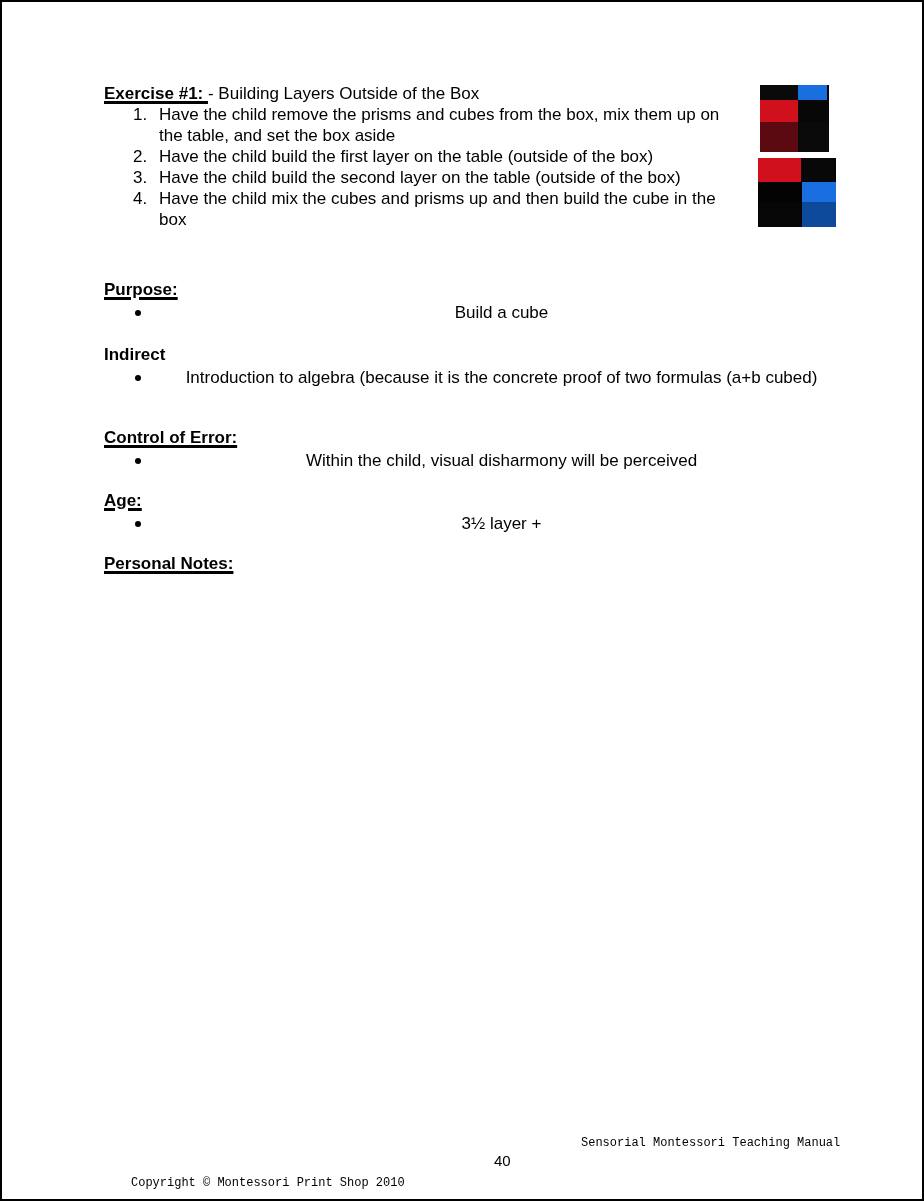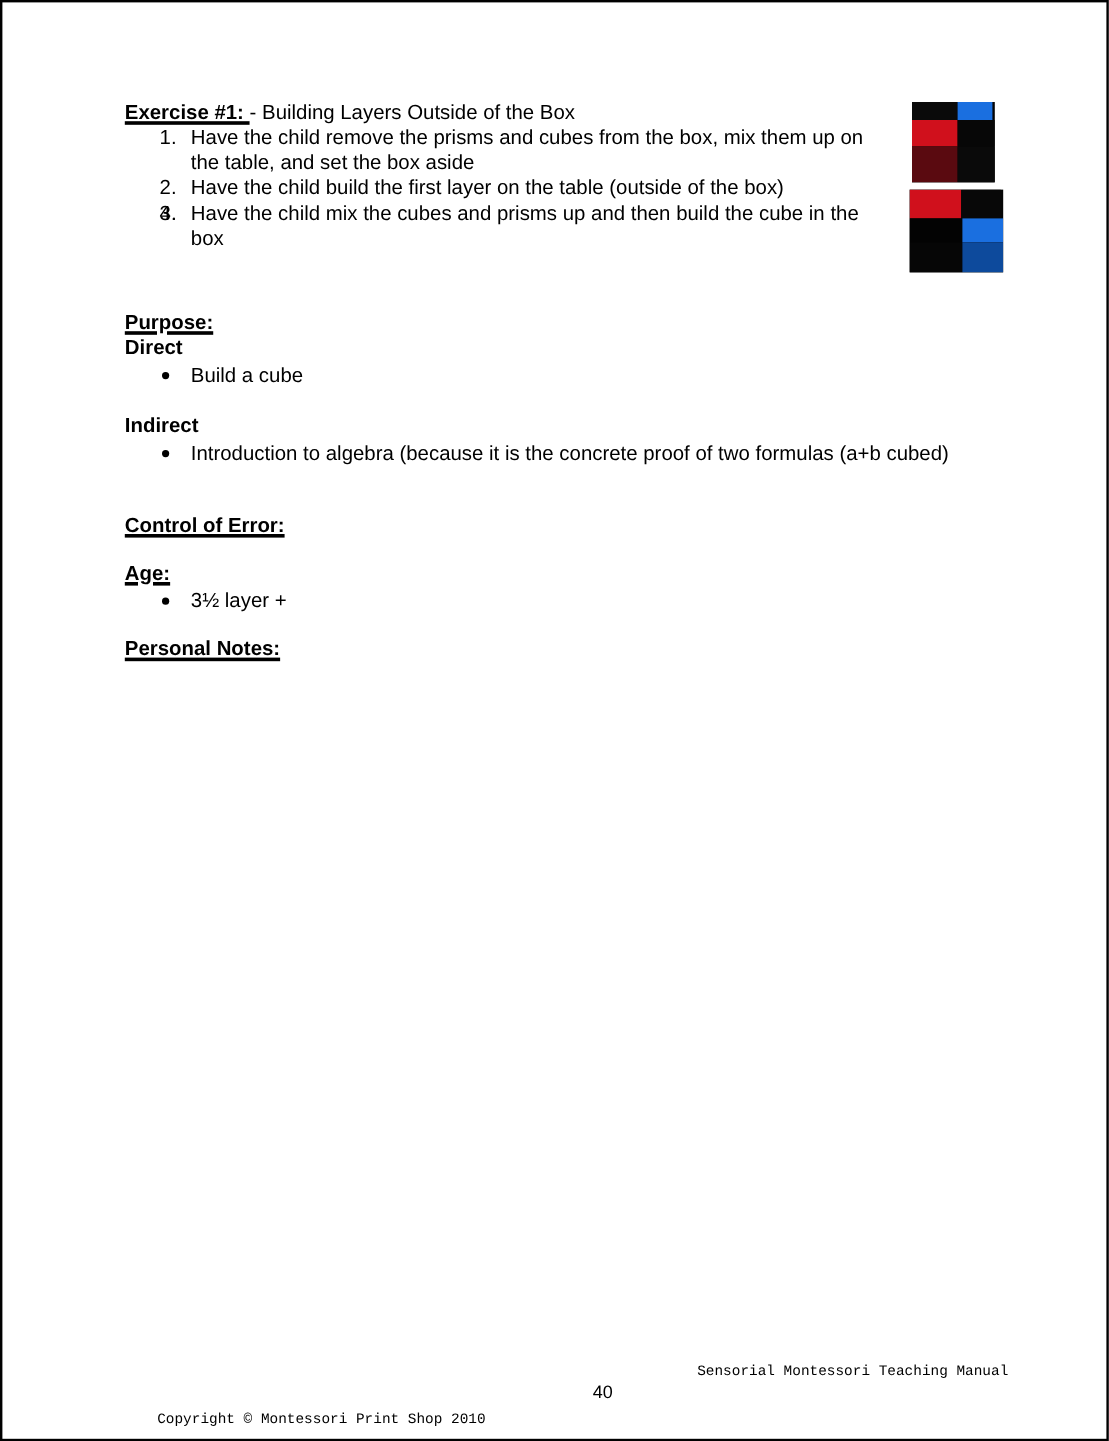--- a/index.html
+++ b/index.html
@@ -61,20 +61,21 @@
     }
     ul.bullets {
       margin: 0;
       padding: 0;
       list-style: none;
     }
     ul.bullets li {
       position: relative;
       padding-left: 55px;
       margin-top: 2px;
+      text-align: center;
     }
     ul.bullets li::before {
       content: "";
       position: absolute;
       left: 31px;
       top: 8px;
       width: 6px;
       height: 6px;
       border-radius: 50%;
       background: #000;
@@ -132,45 +133,48 @@
     <li>
       <span class="num">1.</span>
       <span>Have the child remove the prisms and cubes from the box, mix them up on the table, and set the box aside</span>
     </li>
     <li>
       <span class="num">2.</span>
       <span>Have the child build the first layer on the table (outside of the box)</span>
     </li>
     <li>
       <span class="num">3.</span>
+      <span>Have the child build the second layer on the table (outside of the box)</span>
     </li>
     <li>
       <span class="num">4.</span>
       <span>Have the child mix the cubes and prisms up and then build the cube in the box</span>
     </li>
   </ol>
 
   <div style="height:49px"></div>
 
   <div class="heading" style="display:inline-block;">Purpose:</div>
-  <div class="subhead">Direct</div>
   <ul class="bullets">
     <li>Build a cube</li>
   </ul>
 
   <div style="height:21px"></div>
 
   <div class="subhead">Indirect</div>
   <ul class="bullets">
     <li style="white-space:nowrap;">Introduction to algebra (because it is the concrete proof of two formulas (a+b cubed)</li>
   </ul>
 
   <div style="height:39px"></div>
 
   <div class="heading" style="display:inline-block;">Control of Error:</div>
+  <ul class="bullets">
+    <li>Within the child, visual disharmony will be perceived</li>
+  </ul>
 
   <div style="height:19px"></div>
 
   <div class="heading" style="display:inline-block;">Age:</div>
   <ul class="bullets">
     <li>3½ layer +</li>
   </ul>
 
   <div style="height:19px"></div>
 

